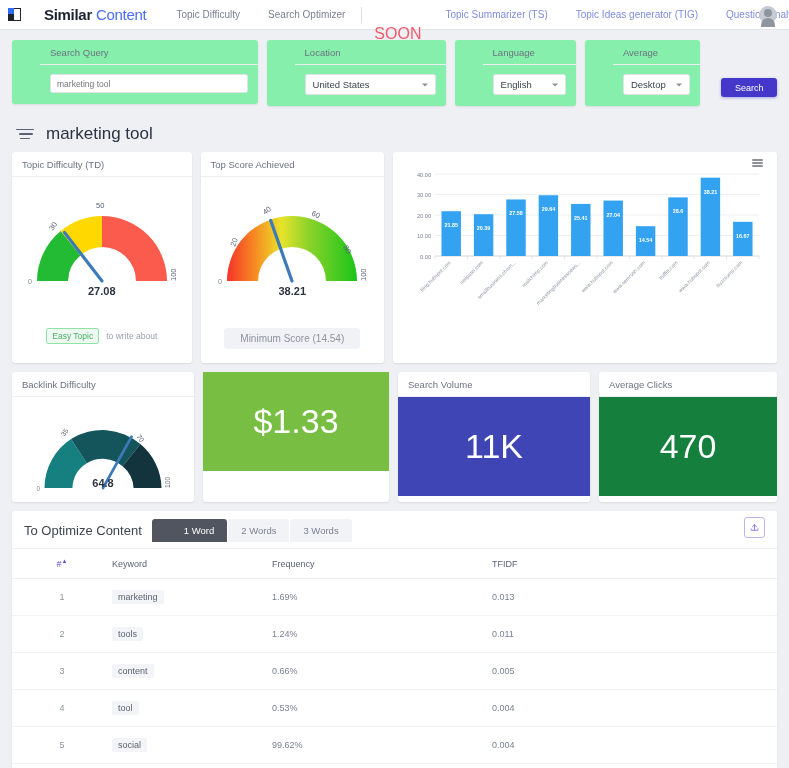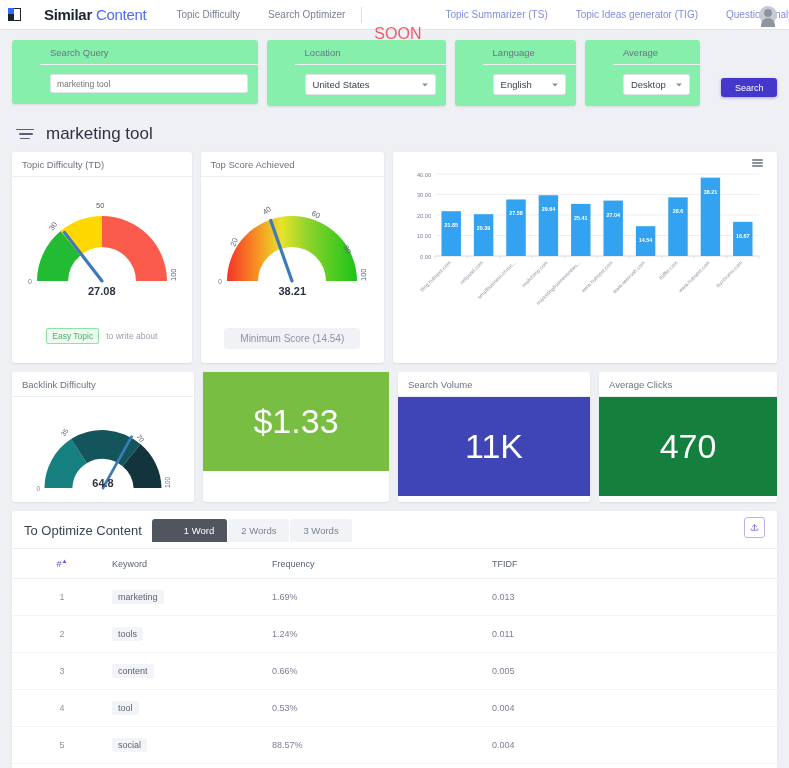--- a/index.html
+++ b/index.html
@@ -450,21 +450,21 @@
         </tr>
         <tr>
           <td class="col-num">4</td>
           <td class="col-kw"><span class="kw-chip">tool</span></td>
           <td class="col-fr">0.53%</td>
           <td>0.004</td>
         </tr>
         <tr>
           <td class="col-num">5</td>
           <td class="col-kw"><span class="kw-chip">social</span></td>
-          <td class="col-fr">88.57%</td>
+          <td class="col-fr">99.62%</td>
           <td>0.004</td>
         </tr>
         <tr>
           <td class="col-num">6</td>
           <td class="col-kw"><span class="kw-chip">media</span></td>
           <td class="col-fr">0.46%</td>
           <td>0.004</td>
         </tr>
       </tbody>
   </table>

